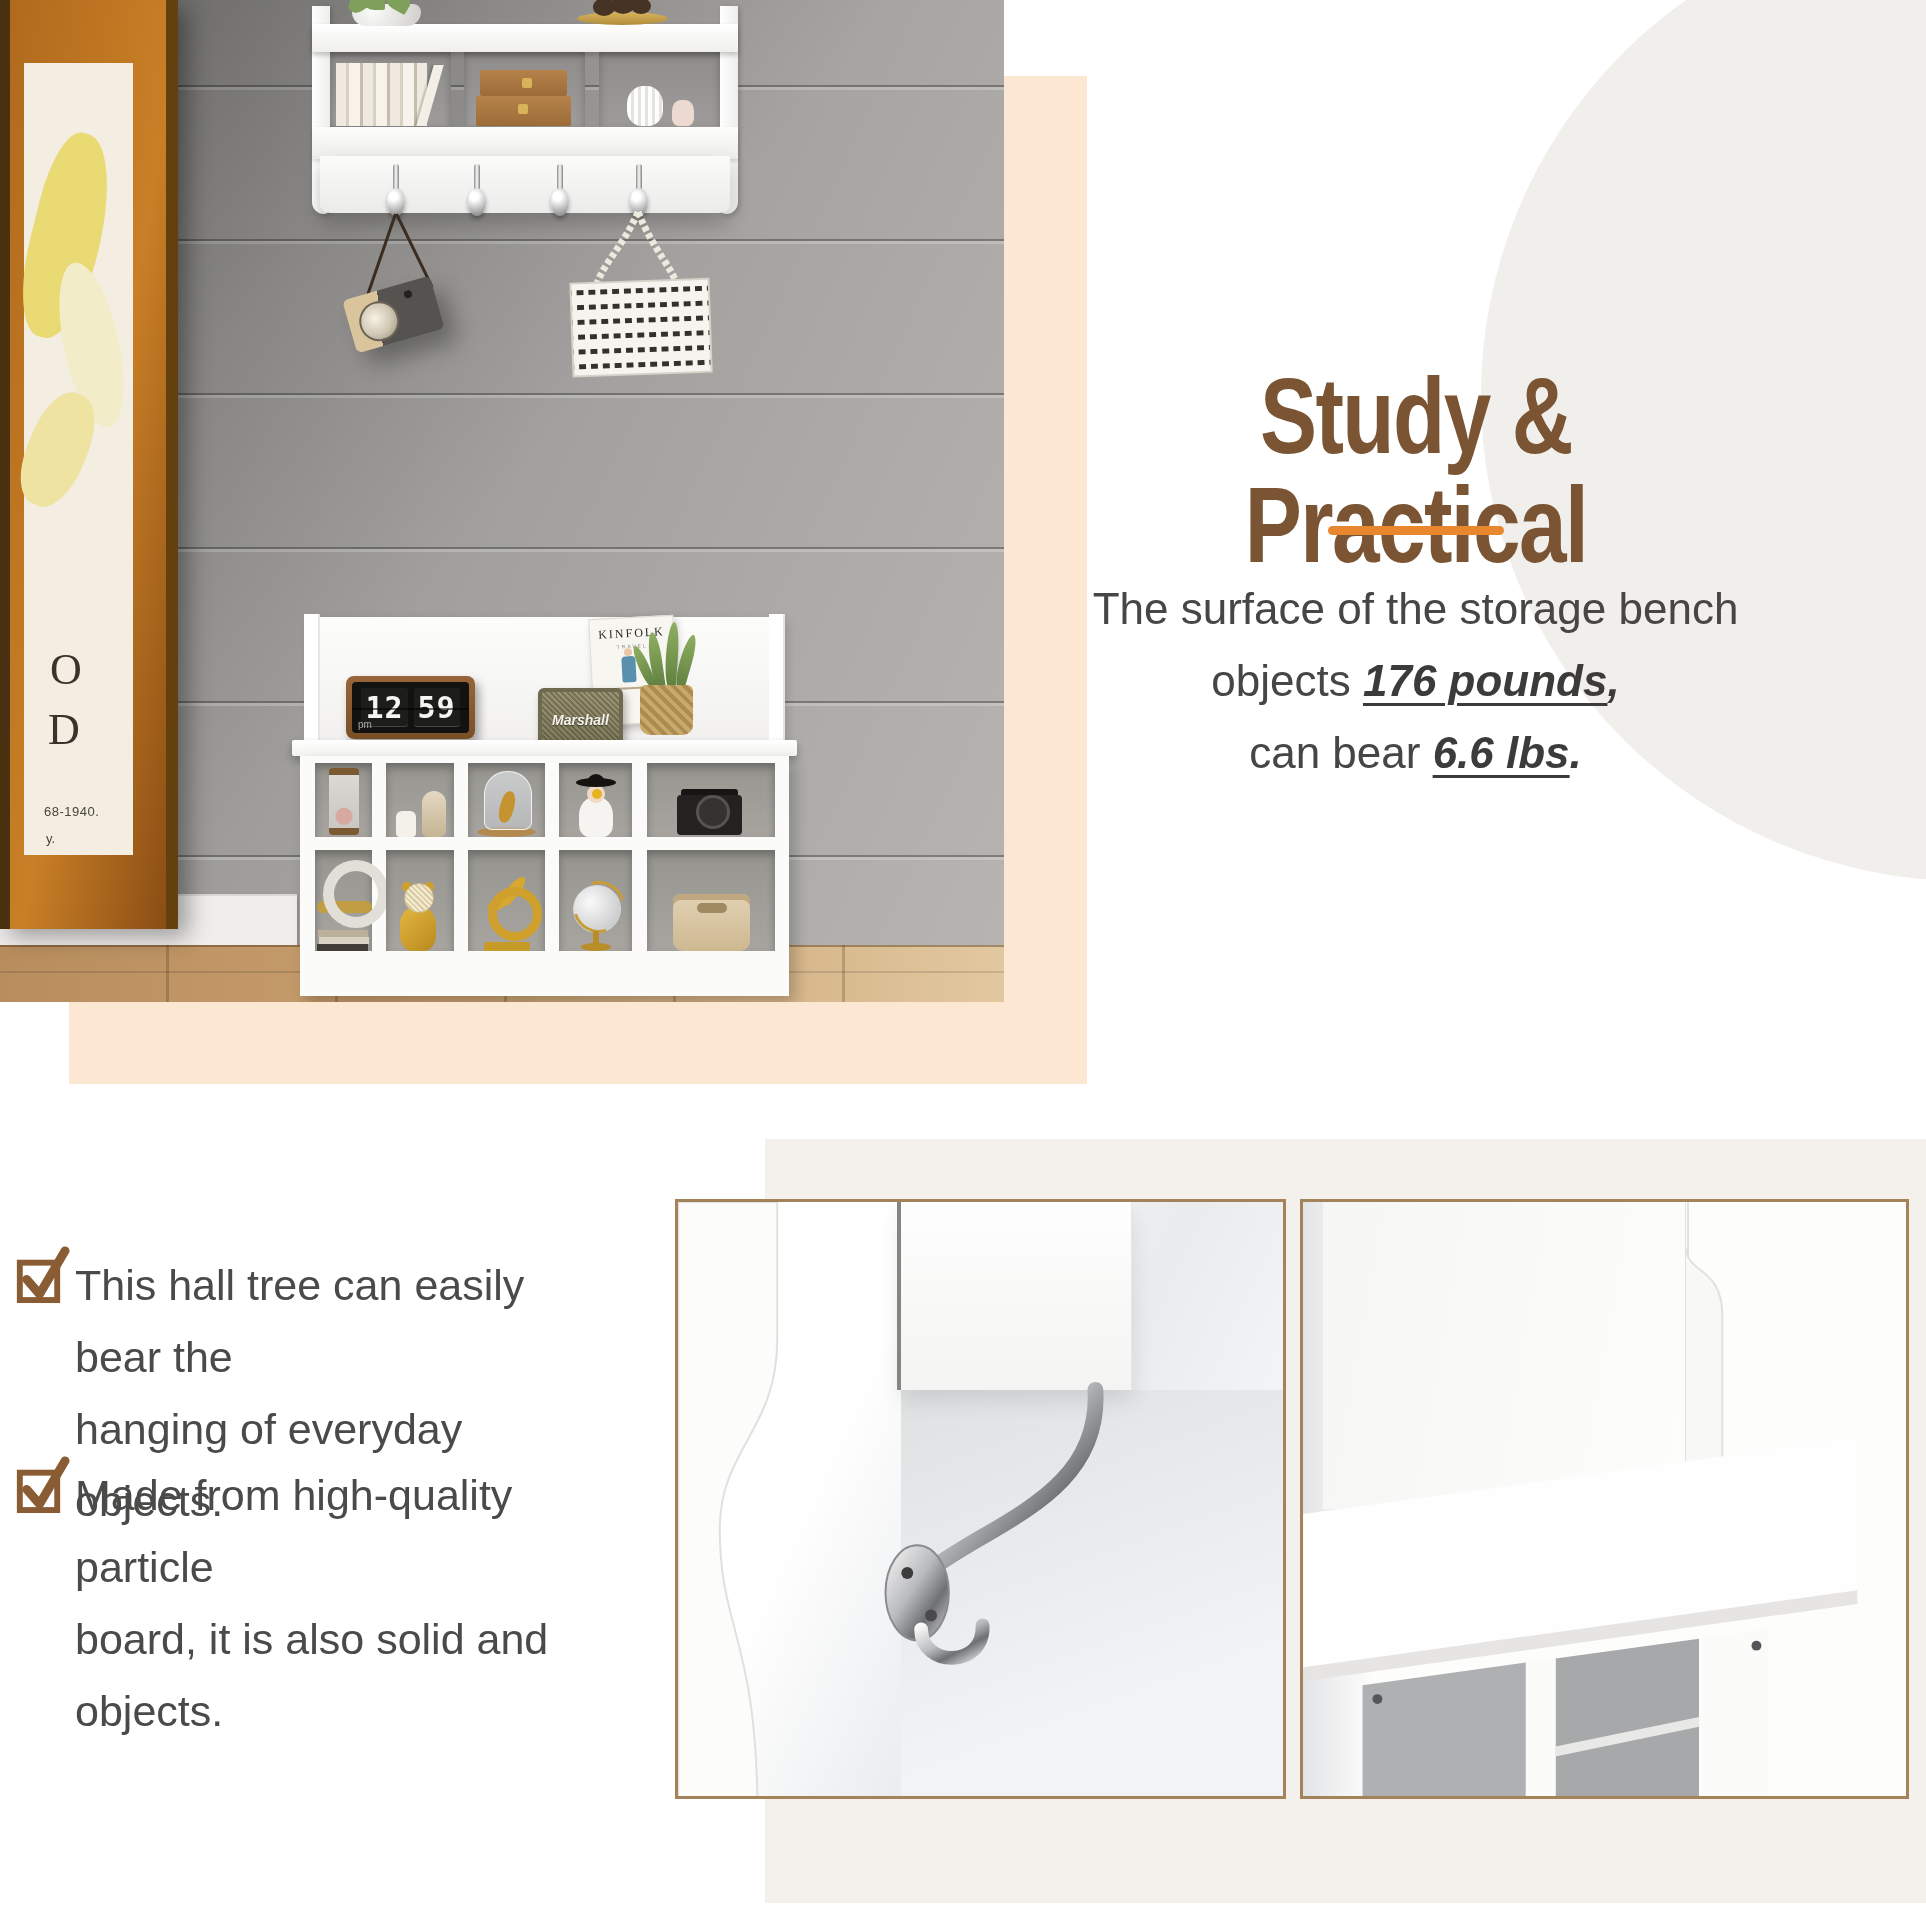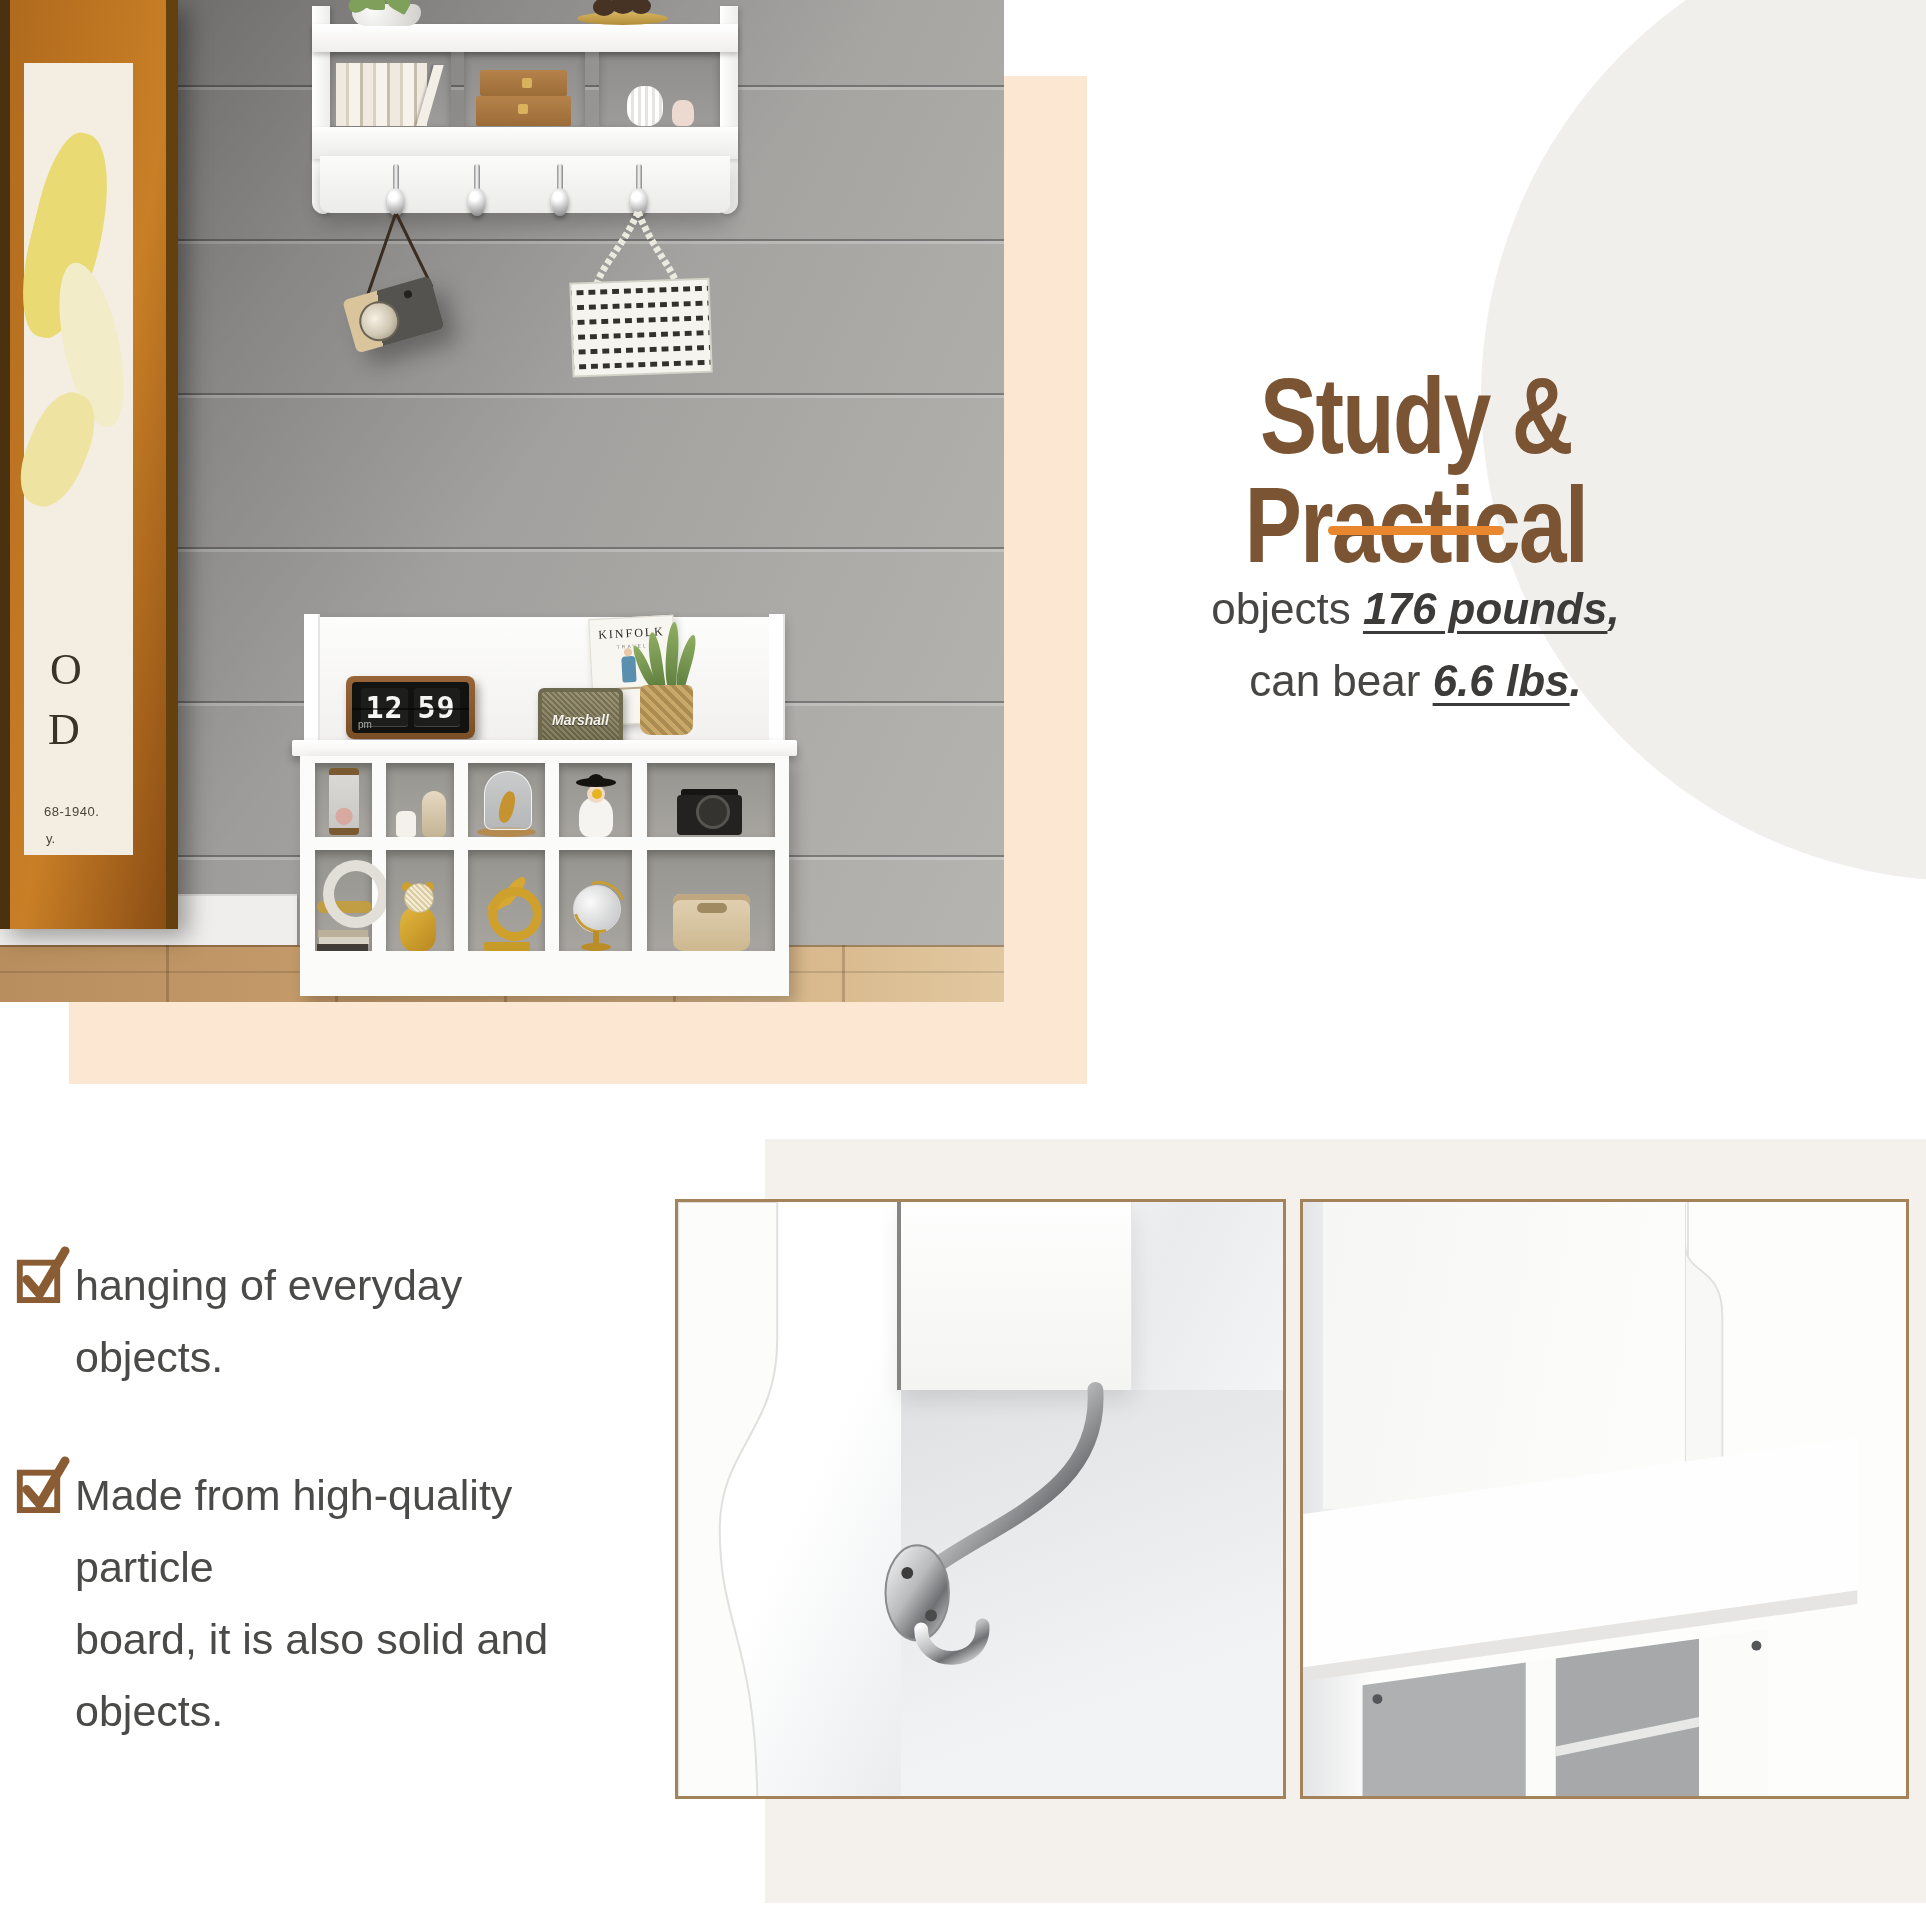--- a/index.html
+++ b/index.html
@@ -347,33 +347,35 @@
           <div class="abs basket"></div>
           <div class="abs basket-slot"></div>
         </div>
       </div>
     </div>
   </div>
 
   <div class="abs heading">Study &amp; Practical</div>
   <div class="abs divider"></div>
   <div class="abs para">
+    <div><span>The surface of the storage bench</span></div>
     <div>
       <span>objects </span><span class="em">176 pounds</span><span class="bold">,</span>
     </div>
     <div>
       <span>can bear </span><span class="em">6.6 lbs</span><span class="bold">.</span>
     </div>
   </div>
 
   <svg class="abs checkbox-svg cb1" viewBox="0 0 64 62">
     <rect x="12" y="20" width="38" height="38" fill="none" stroke="#8a5c33" stroke-width="6"></rect>
     <path d="M19 37 L32 52 L58 8" fill="none" stroke="#8a5c33" stroke-width="9" stroke-linecap="round" stroke-linejoin="round"></path>
   </svg>
   <div class="abs feature-text ft1">
+    <div>This hall tree can easily bear the</div>
     <div>hanging of everyday objects.</div>
   </div>
 
   <svg class="abs checkbox-svg cb2" viewBox="0 0 64 62">
     <rect x="12" y="20" width="38" height="38" fill="none" stroke="#8a5c33" stroke-width="6"></rect>
     <path d="M19 37 L32 52 L58 8" fill="none" stroke="#8a5c33" stroke-width="9" stroke-linecap="round" stroke-linejoin="round"></path>
   </svg>
   <div class="abs feature-text ft2">
     <div>Made from high-quality particle</div>
     <div>board, it is also solid and</div>

